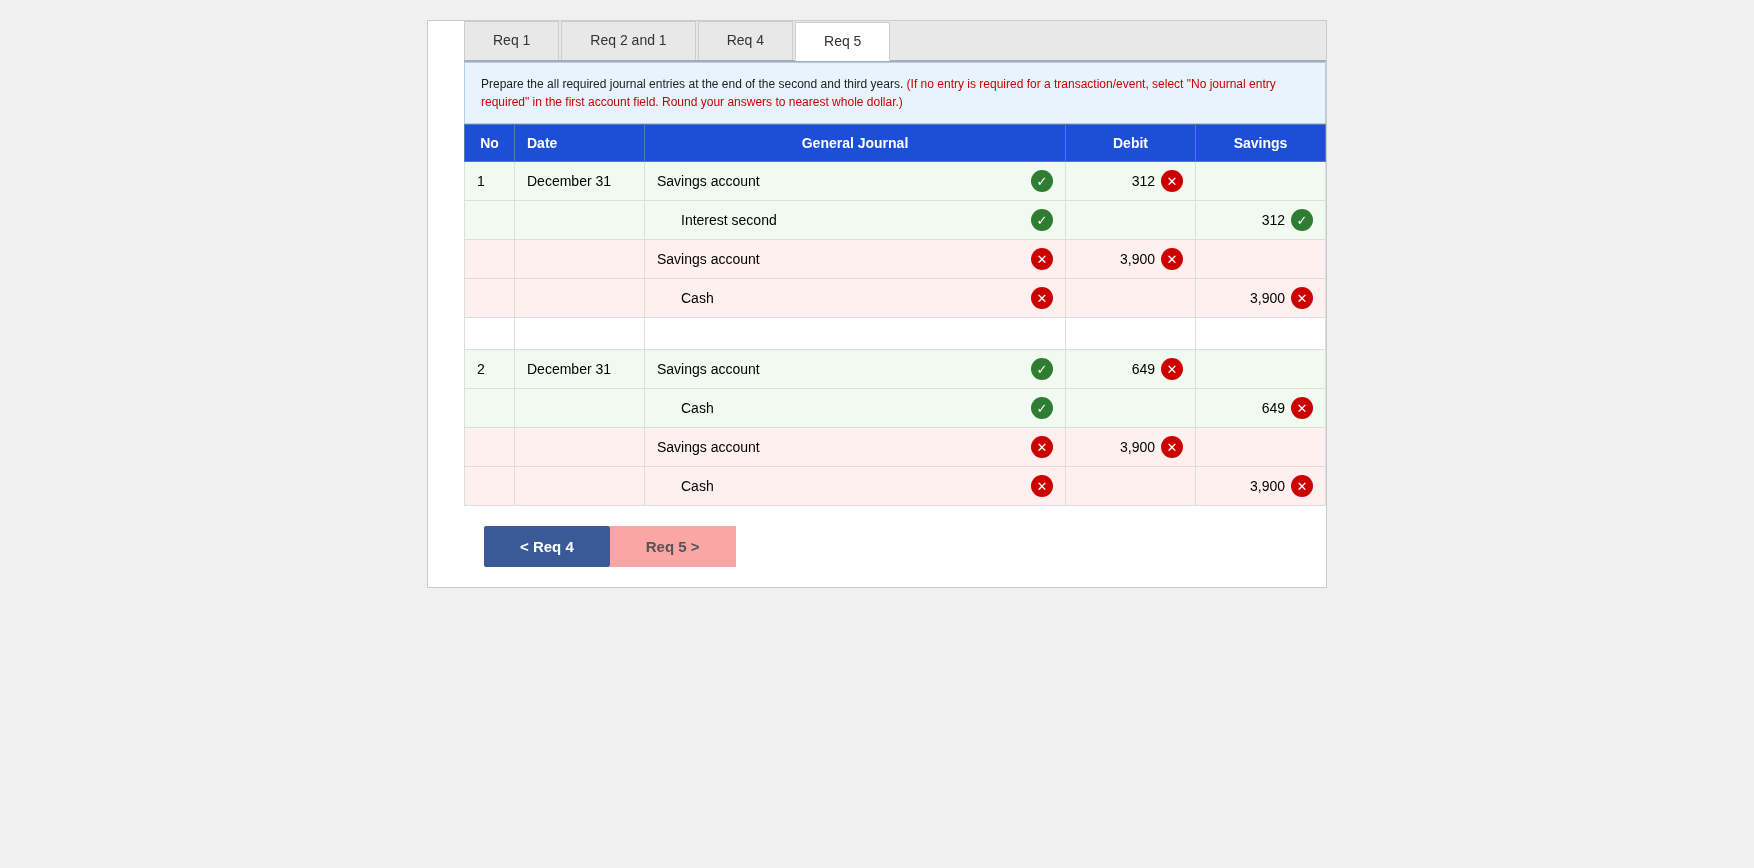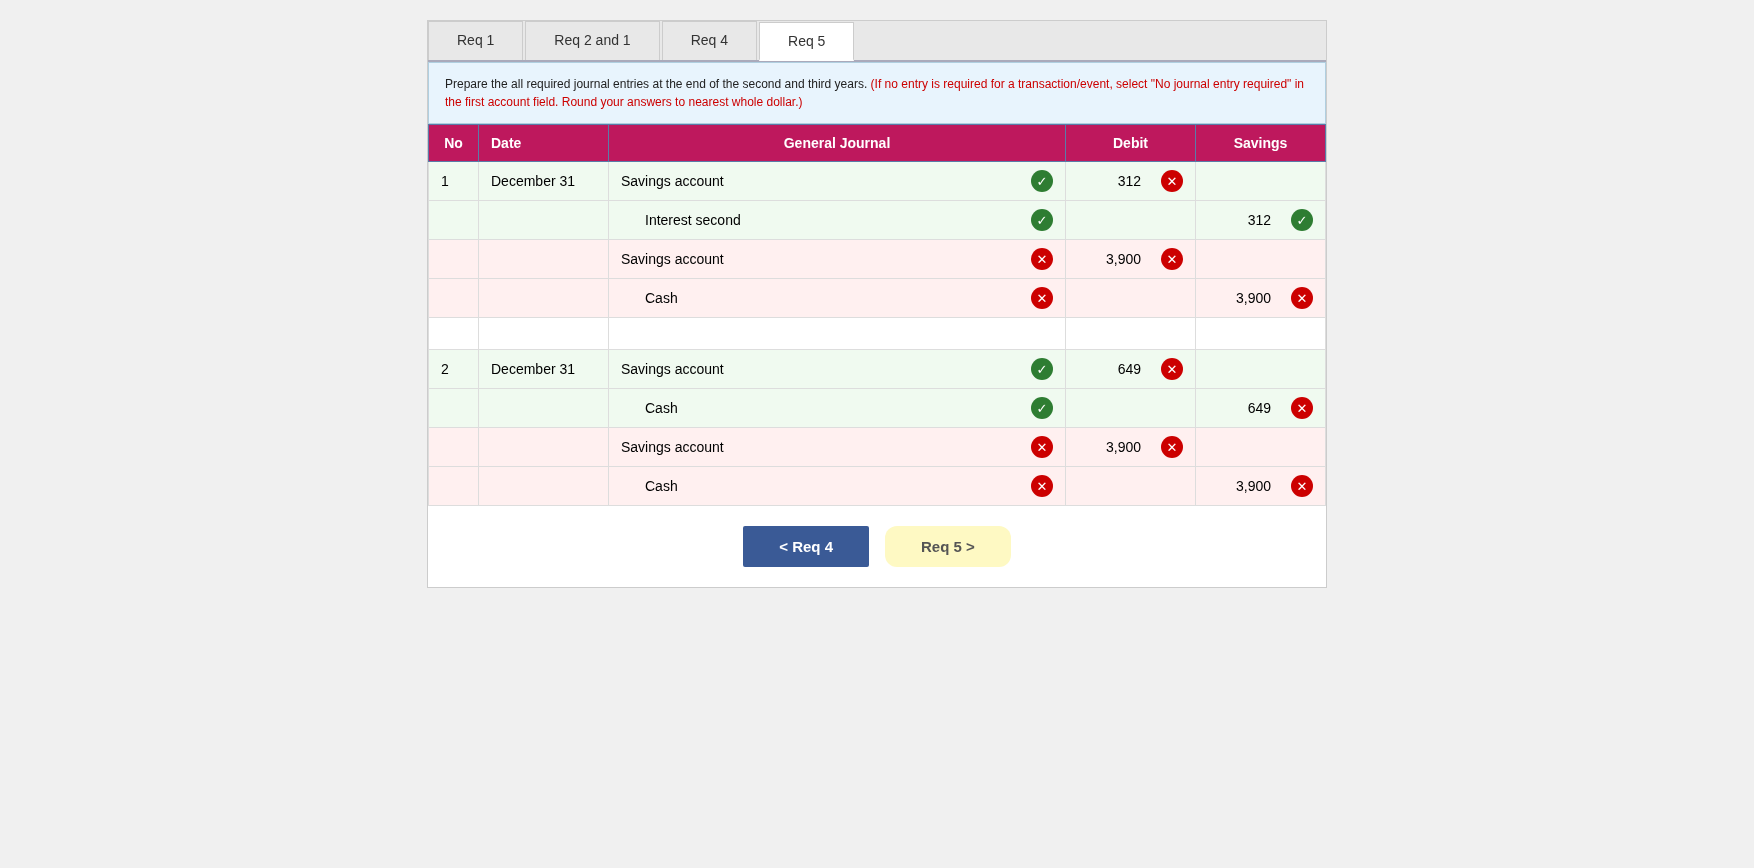--- a/index.html
+++ b/index.html
@@ -9,20 +9,21 @@
       background: #f0f0f0;
       display: flex;
       justify-content: center;
       align-items: flex-start;
       padding: 20px;
     }
     .container {
       background: white;
       width: 900px;
       border: 1px solid #ccc;
+      padding-left: 36px;
     }
     
     .tabs {
       display: flex;
       border-bottom: 2px solid #aab;
       background: #e8e8e8;
     }
     .tab {
       padding: 10px 28px;
       border: 1px solid #ccc;
@@ -56,21 +57,21 @@
     }
     
     .table-wrapper {
       padding: 0;
     }
     table {
       width: 100%;
       border-collapse: collapse;
     }
     thead tr {
-      background: #be185d;
+      background: #1d4ed8;
       color: white;
     }
     thead th {
       padding: 10px 12px;
       text-align: left;
       font-weight: bold;
       border: 1px solid #5a7aa8;
     }
     thead th.center {
       text-align: center;
@@ -130,49 +131,48 @@
       border-radius: 50%;
       background: #cc0000;
       color: white;
       font-size: 13px;
       flex-shrink: 0;
     }
     .value-with-icon {
       display: flex;
       align-items: center;
       justify-content: flex-end;
-      gap: 20px;
+      gap: 6px;
     }
 
     
     .nav-buttons {
       display: flex;
-      justify-content: center;
-      gap: 16px;
+      gap: 0;
       padding: 20px;
     }
     .btn-prev {
       background: #3a5a96;
       color: white;
       border: none;
       padding: 12px 36px;
       font-size: 15px;
       font-weight: bold;
       cursor: pointer;
       border-radius: 2px;
     }
     .btn-next {
-      background: #fef9c3;
+      background: #fca5a5;
       color: #555;
       border: none;
       padding: 12px 36px;
       font-size: 15px;
       font-weight: bold;
       cursor: pointer;
-      border-radius: 12px;
+      border-radius: 0;
     }
   </style>
 </head>
 <body>
 
 <div class="container">
 
   <div class="tabs">
 
   <div class="tab">Req 1</div>

